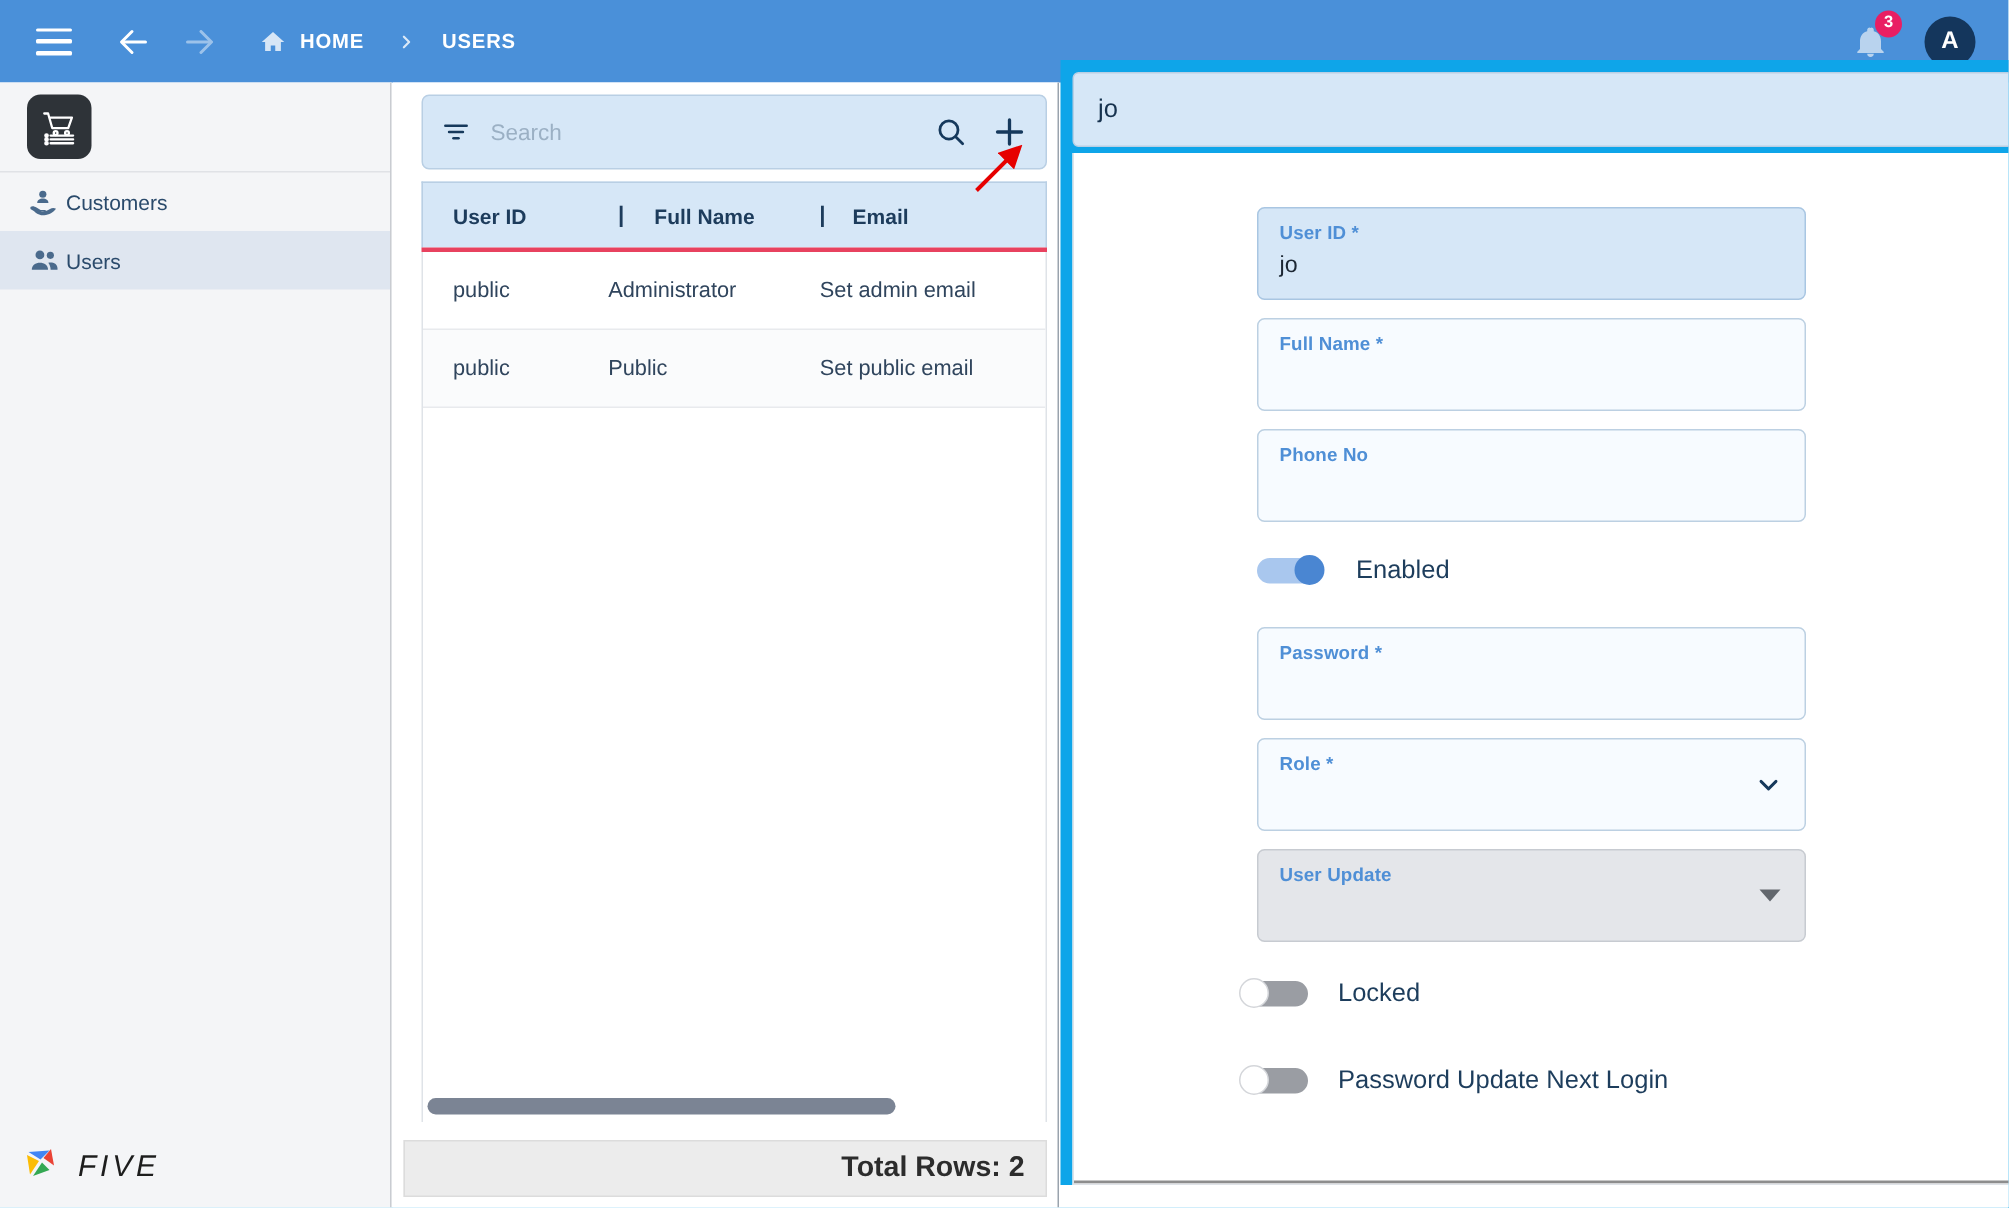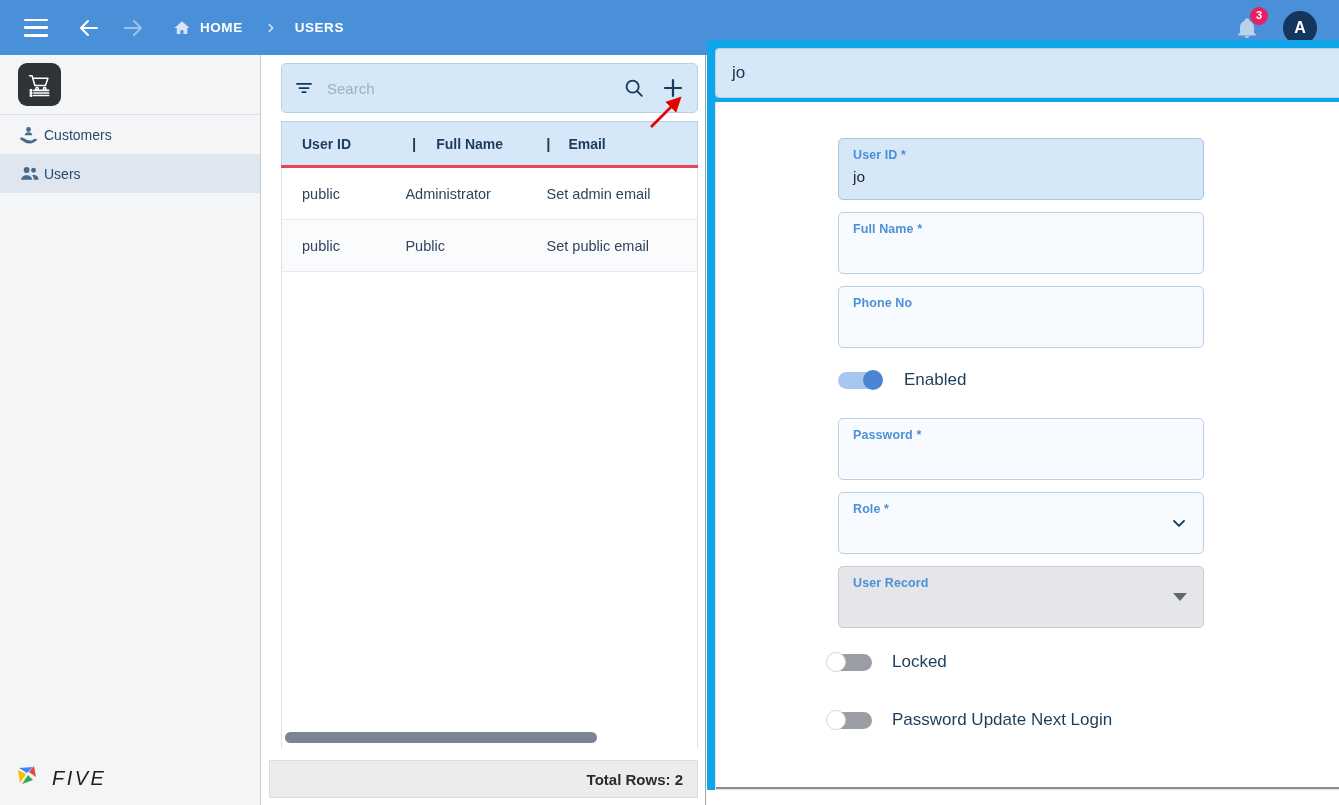--- a/index.html
+++ b/index.html
@@ -113,21 +113,21 @@
   .hscroll-track{ margin:0 7px; height:22px; background:#ffffff;
     border-left:1px solid #dfe3e8; border-right:1px solid #dfe3e8;
     display:flex; align-items:center; }
   .hscroll-thumb{ height:11px; width:312px; background:#7b8494; border-radius:6px; margin-left:3px; }
 
   .list-footer{
     position:absolute; left:7px; right:7px; bottom:7px; height:38px;
     background:#ececec; border:1px solid #dcdcdc;
     display:flex; align-items:center; justify-content:flex-end; padding-right:14px;
   }
-  .total-rows{ font-size:15px; font-weight:bold; color:#2c2c2c; }
+  .total-rows{ font-size:19px; font-weight:bold; color:#2c2c2c; }
 
   
   .detail{
     position:absolute; left:707px; top:40px; width:752px; height:750px;
     background:#0ea5e9;
   }
   .detail-head{
     margin:8px 8px 0 8px; height:50px; background:#d6e7f7;
     border:1px solid #b9cfe4; border-radius:4px;
     display:flex; align-items:center; padding:0 16px;
@@ -398,21 +398,21 @@
           <span class="field-label">Role *</span>
           <span class="field-value"></span>
           <span class="chev">
             <svg width="20" height="20" viewBox="0 0 24 24" fill="none" stroke="#16395c" stroke-width="2.3" stroke-linecap="round" stroke-linejoin="round">
                 <polyline points="6 9.5 12 15.5 18 9.5"></polyline>
               </svg>
           </span>
         </div>
 
         <div class="field disabled">
-          <span class="field-label">User Record</span>
+          <span class="field-label">User Update</span>
           <span class="field-value"></span>
           <span class="tri"></span>
         </div>
 
         <div class="toggle-row" style="margin-top:14px;margin-left:-12px;">
           <span class="toggle off">
             <span class="trk"></span>
             <span class="knob"></span>
           </span>
           <span class="toggle-label">Locked</span>

